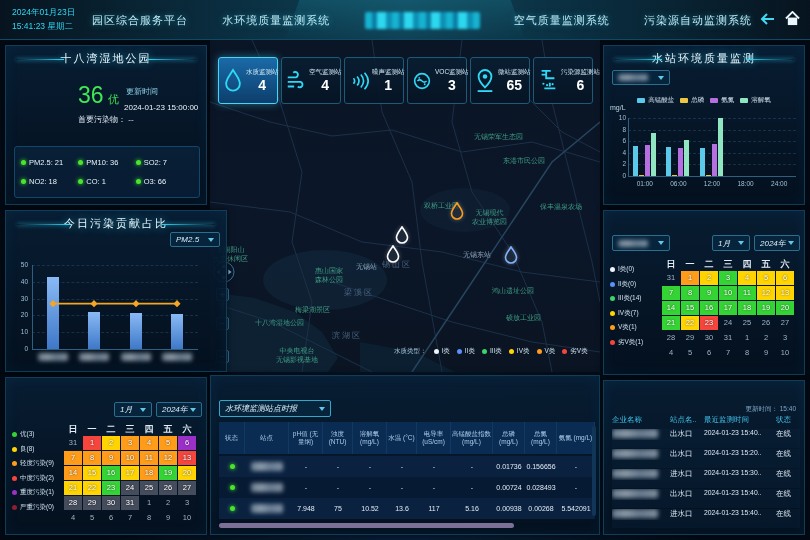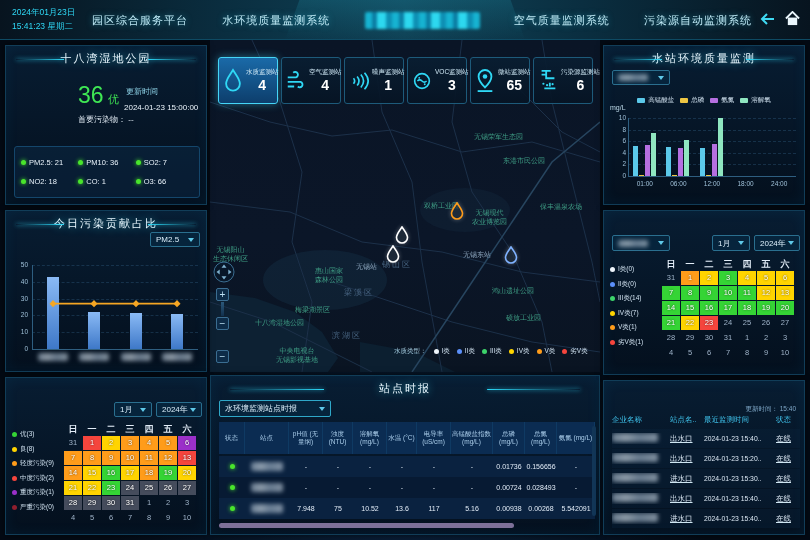--- a/index.html
+++ b/index.html
@@ -25,29 +25,29 @@
   
   .panel { position:absolute; z-index:20;
     background: linear-gradient(180deg, rgba(8,30,52,.93), rgba(4,16,30,.95));
     border:1px solid #113d58; box-shadow: inset 0 0 14px rgba(0,170,255,.07), 0 0 6px rgba(0,0,0,.6); }
   .p-title { position:relative; text-align:center; font-size:11px; letter-spacing:2px; color:#eaf8ff;
     padding-top:5px; height:24px; text-shadow:0 0 8px rgba(47,216,245,.7);}
   .p-title:before,.p-title:after{content:'';position:absolute;top:13px;width:24%;height:1px;
     background:linear-gradient(90deg,transparent,#2bd7f7);box-shadow:0 0 4px #2bd7f7;}
   .p-title:before{left:5%;} .p-title:after{right:5%;transform:scaleX(-1);}
   #p-realtime{left:5px;top:45px;width:202px;height:160px;}
-  #p-contrib{left:5px;top:210px;width:202px;height:162px;}
+  #p-contrib{left:5px;top:210px;width:222px;height:162px;}
   #p-aircal{left:5px;top:377px;width:202px;height:158px;}
   #p-waterchart{left:603px;top:45px;width:202px;height:160px;}
   #p-watercal{left:603px;top:210px;width:202px;height:165px;}
   #p-pollution{left:603px;top:380px;width:202px;height:155px;}
   #p-stations{left:210px;top:375px;width:390px;height:160px;}
   
   .dd { position:absolute; background:#06243c; border:1px solid #2a6f8f; border-radius:2px; color:#dceefa;
-    font-size:8px; display:flex; align-items:center; justify-content:space-between; padding:0 5px; cursor:pointer; }
+    font-size:8px; display:flex; align-items:center; justify-content:space-between; padding:0 5px; cursor:pointer;font-style:italic; }
   .chev{width:0;height:0;border-left:3px solid transparent;border-right:3px solid transparent;border-top:4px solid #5fc8e8;}
   .blur { background:linear-gradient(90deg,#93a6b8,#c3cfd9 30%,#8fa2b5 60%,#b4c2cf); filter:blur(2px); border-radius:2px; opacity:.7; }
   .dot{display:inline-block;width:5px;height:5px;border-radius:50%;flex:none;}
   .g{background:#49e52c;box-shadow:0 0 4px #49e52c;}
   
   .hex-o{position:absolute;left:14px;top:34px;width:52px;height:58px;clip-path:polygon(50% 0,100% 25%,100% 75%,50% 100%,0 75%,0 25%);
     background:linear-gradient(180deg,#35c4e8,#0e5f86);display:flex;align-items:center;justify-content:center;}
   .hex-i{width:48px;height:54px;clip-path:polygon(50% 0,100% 25%,100% 75%,50% 100%,0 75%,0 25%);
     background:linear-gradient(160deg,#0d3550,#061c30);display:flex;align-items:center;justify-content:center;
     font-size:13px;font-weight:bold;color:#e4f7ff;letter-spacing:1px;}
@@ -110,21 +110,21 @@
   .st-row{display:flex;height:21px;align-items:center;cursor:pointer;}
   .st-row.a{background:#0a2240;} .st-row.b{background:#071a33;}
   .st-cell{font-size:7px;color:#e2ecf7;text-align:center;flex:none;}
   .hscroll{position:absolute;left:8px;top:147px;width:295px;height:5px;background:#7d7098;border-radius:3px;cursor:pointer;}
   .vscroll{position:absolute;right:3px;top:50px;width:4px;height:90px;background:#123657;border-radius:2px;cursor:pointer;}
   
   .po-upd{position:absolute;right:8px;top:24px;font-size:6.5px;color:#7fa8c8;}
   #po-head{position:absolute;left:8px;top:34px;display:flex;}
   .po-hcell{font-size:7.5px;color:#3fc1ea;flex:none;text-align:left;}
   #po-body{position:absolute;left:8px;top:48px;width:188px;}
-  .po-row{display:flex;height:19px;align-items:center;margin-bottom:1px;background:rgba(10,35,60,.4);cursor:pointer;text-decoration:underline;}
+  .po-row{display:flex;height:19px;align-items:flex-start;margin-bottom:1px;background:rgba(10,35,60,.4);cursor:pointer;}
   .po-cell{font-size:7.5px;color:#dce8f4;flex:none;text-align:left;white-space:nowrap;overflow:hidden;}
 </style>
 </head>
 <body>
 
 <div class="topbar">
   <div class="dt">
     <div>2024年01月23日</div>
     <div>15:41:23 星期二</div>
   </div>
@@ -479,21 +479,20 @@
           <span class="cal-cell c-none">7</span>
           <span class="cal-cell c-none">8</span>
           <span class="cal-cell c-none">9</span>
           <span class="cal-cell c-none">10</span>
         </div>
       </div>
     </div>
 </div>
 
 <div class="panel" id="p-stations">
-  <div class="p-title">站点时报</div>
   <div class="dd" style="left:8px;top:24px;width:112px;height:17px;border-color:#2fa8c9;">
     <span>水环境监测站点时报</span>
       <i class="chev"></i>
   </div>
   <div id="st-head">
       <div class="st-hcell" style="width: 26px;">状态</div>
       <div class="st-hcell" style="width: 44px;">站点</div>
       <div class="st-hcell" style="width: 34px;">pH值 (无量纲)</div>
       <div class="st-hcell" style="width: 30px;">浊度 (NTU)</div>
       <div class="st-hcell" style="width: 34px;">溶解氧 (mg/L)</div>

